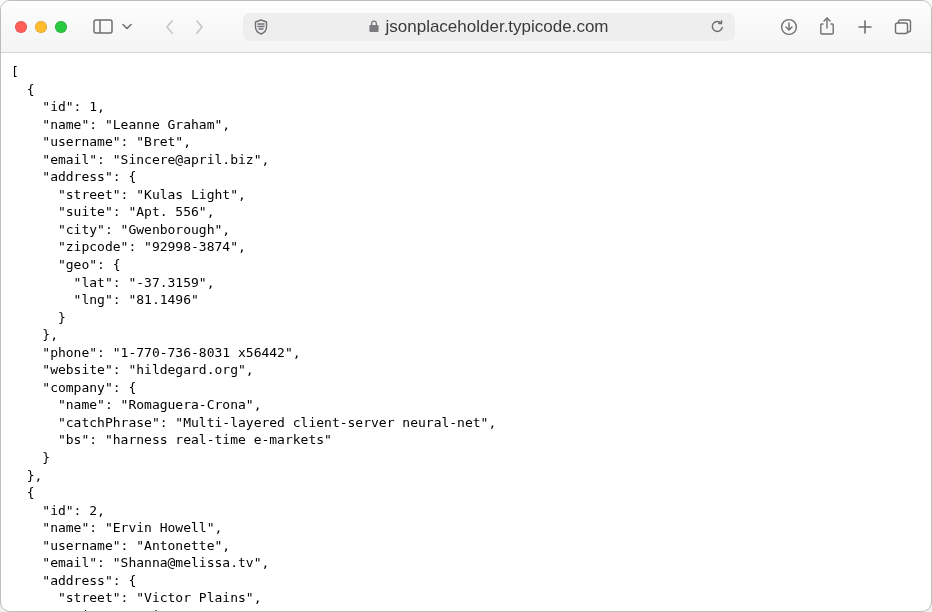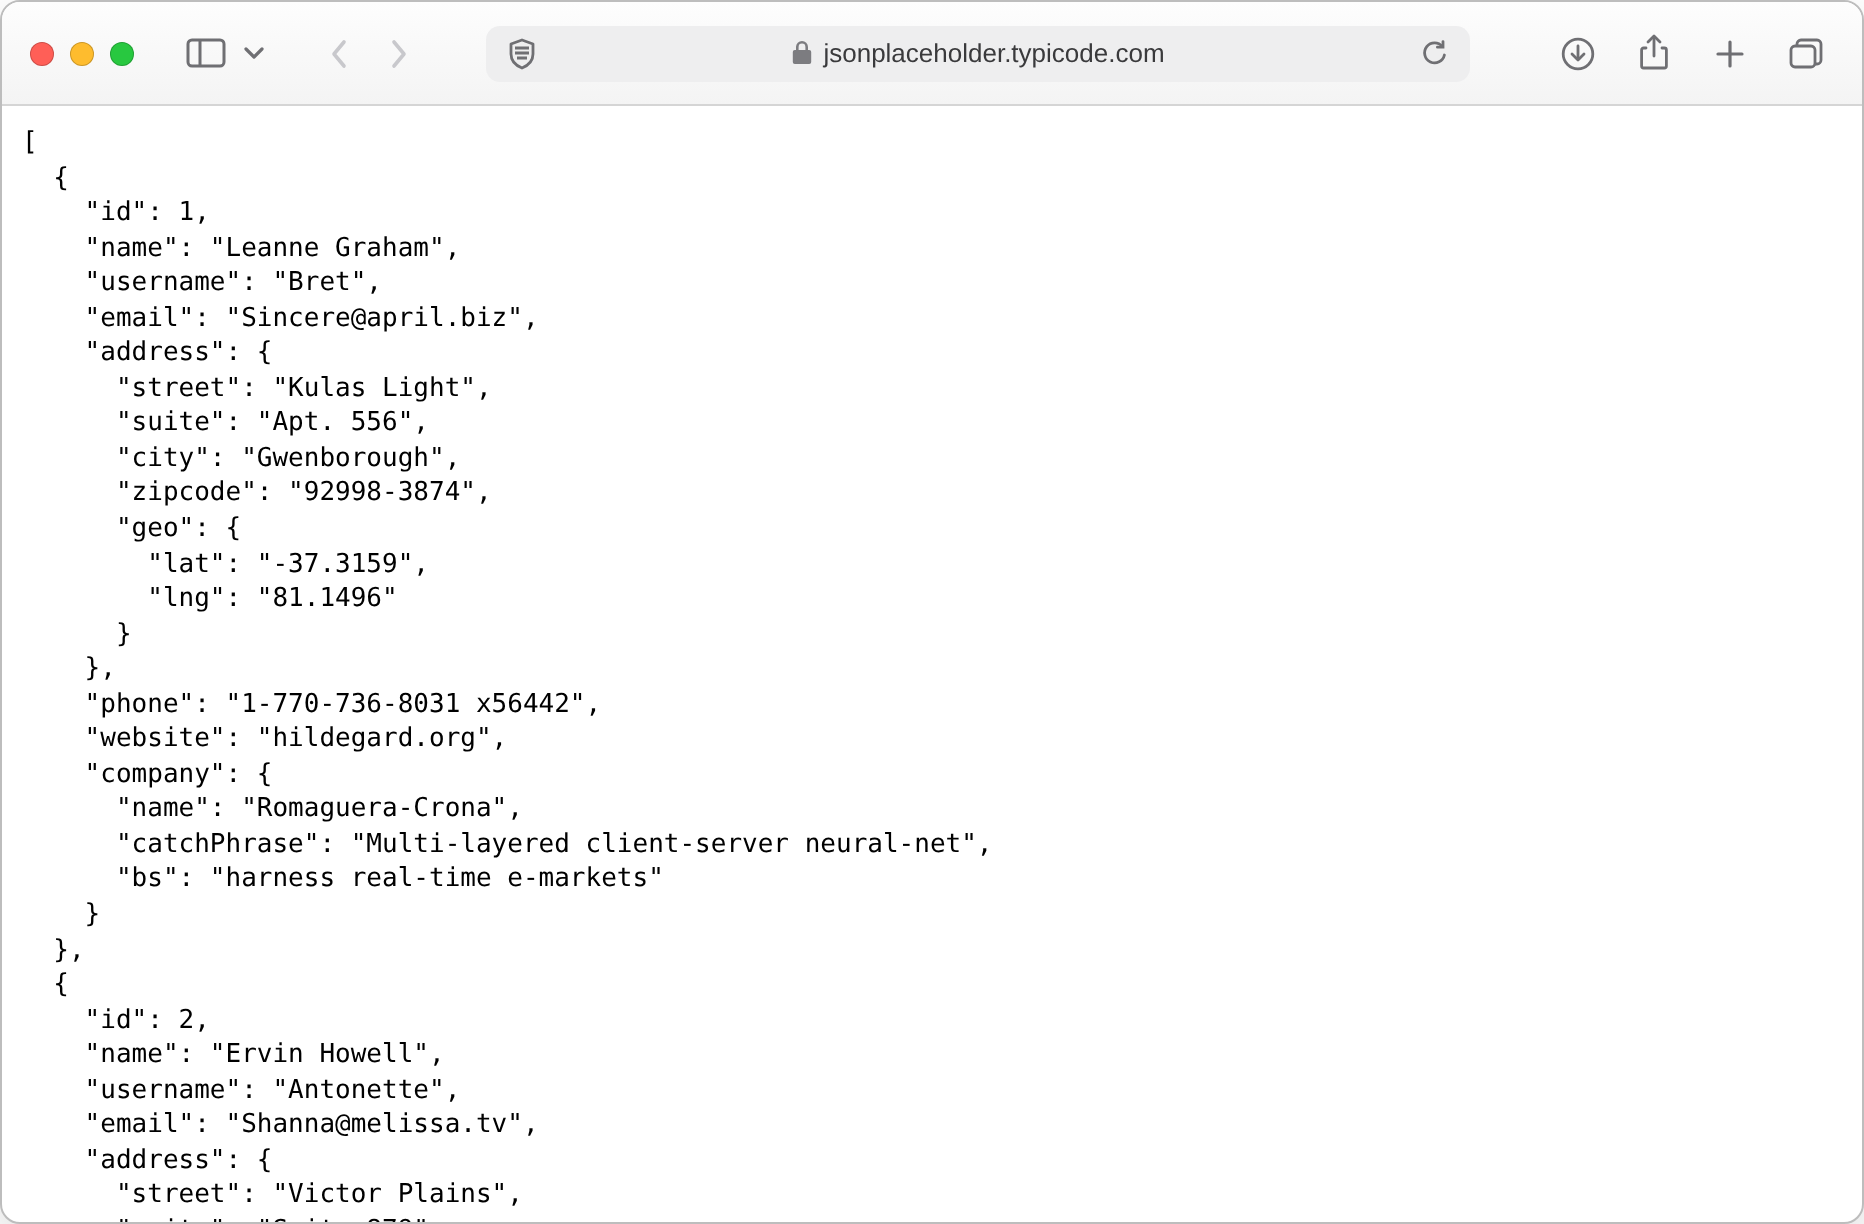--- a/index.html
+++ b/index.html
@@ -42,21 +42,21 @@
 
     .addressbar {
       flex: 1;
       height: 28px;
       margin: 0 22px;
       background: #eeeeef;
       border-radius: 7px;
       display: flex; align-items: center; justify-content: center;
       position: relative;
       color: #6b6b6f;
-      font-size: 13px;
+      font-size: 17px;
     }
     .addressbar .center { display: flex; align-items: center; gap: 6px; }
     .addressbar .left-slot { position: absolute; left: 8px; display:flex; align-items:center; }
     .addressbar .right-slot { position: absolute; right: 8px; display:flex; align-items:center; }
     .domain { color: #5b5b5f; }
     .domain .host { color: #3a3a3c; }
 
     .right-icons { display:flex; align-items:center; gap: 10px; margin-left: 10px; }
 
     .content {

